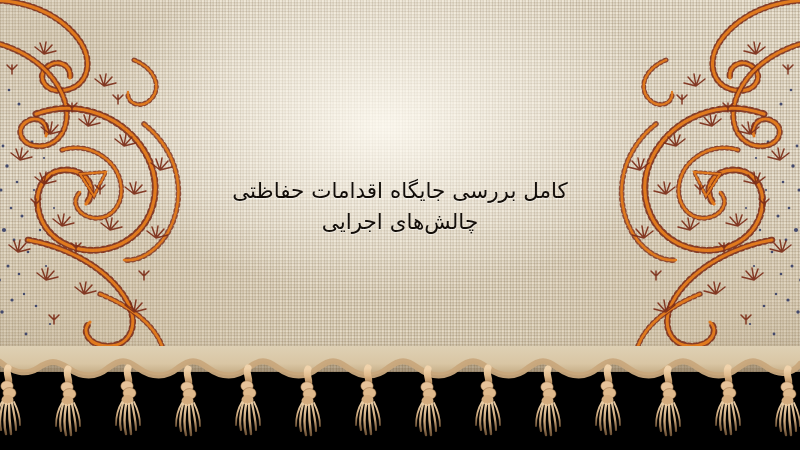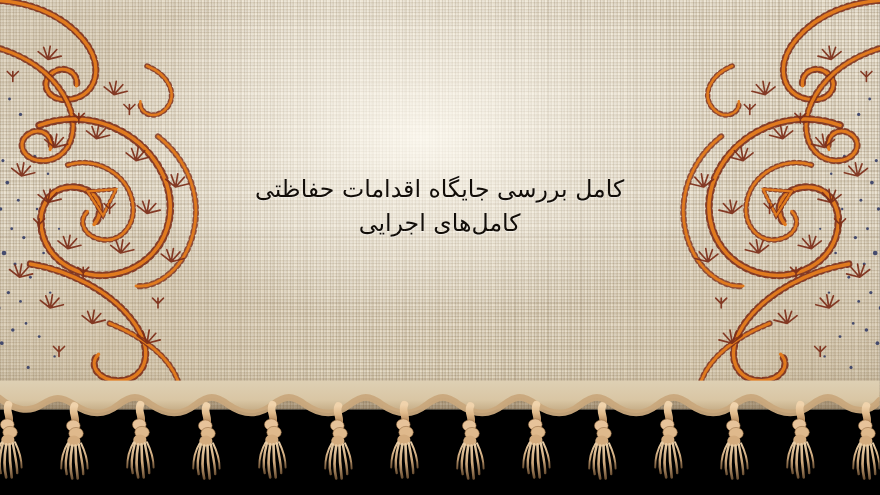--- a/index.html
+++ b/index.html
@@ -55,21 +55,21 @@
     position:absolute;top:-6px;height:360px;width:250px;
     pointer-events:none;
   }
   .orn.left {left:-16px;}
   .orn.right{right:-16px; transform:scaleX(-1);}
   .orn svg{display:block;width:100%;height:100%;overflow:visible;}
 
   
   .title-block{
     position:absolute;
-    left:50%;top:157px;transform:translateX(-50%);
+    left:50%;top:175px;transform:translateX(-50%);
     width:360px;
     text-align:center;
     direction:rtl;
     color:#120d08;
     font-size:21.5px;
     line-height:31px;
     letter-spacing:.1px;
     text-shadow:0 1px 0 rgba(255,255,255,.42), 0 0 2px rgba(255,255,255,.25);
     z-index:6;
   }
@@ -361,21 +361,21 @@
         <path d="M52,214 l0,-9 M52,210 l-5,-5 M52,210 l5,-5"></path>
         <path d="M160,286 l0,-9 M160,282 l-5,-5 M160,282 l5,-5"></path>
         <path d="M28,80  l0,-9 M28,76  l-5,-5 M28,76  l5,-5"></path>
         <path d="M70,330 l0,-9 M70,326 l-5,-5 M70,326 l5,-5"></path>
       </g>
     </svg>
   </div>
 
   <div class="title-block">
     <span class="ln">کامل بررسی جایگاه اقدامات حفاظتی</span>
-    <span class="ln">کامل‌های اجرایی</span>
+    <span class="ln">چالش‌های اجرایی</span>
   </div>
 
   <div class="fringe">
     <svg viewBox="0 0 800 104" xmlns="http://www.w3.org/2000/svg" preserveAspectRatio="none">
       <defs>
         <linearGradient id="cordG" x1="0" y1="0" x2="0" y2="1">
           <stop offset="0%" stop-color="#f0d3ac"></stop>
           <stop offset="45%" stop-color="#dfb98a"></stop>
           <stop offset="100%" stop-color="#a87c50"></stop>
         </linearGradient>

